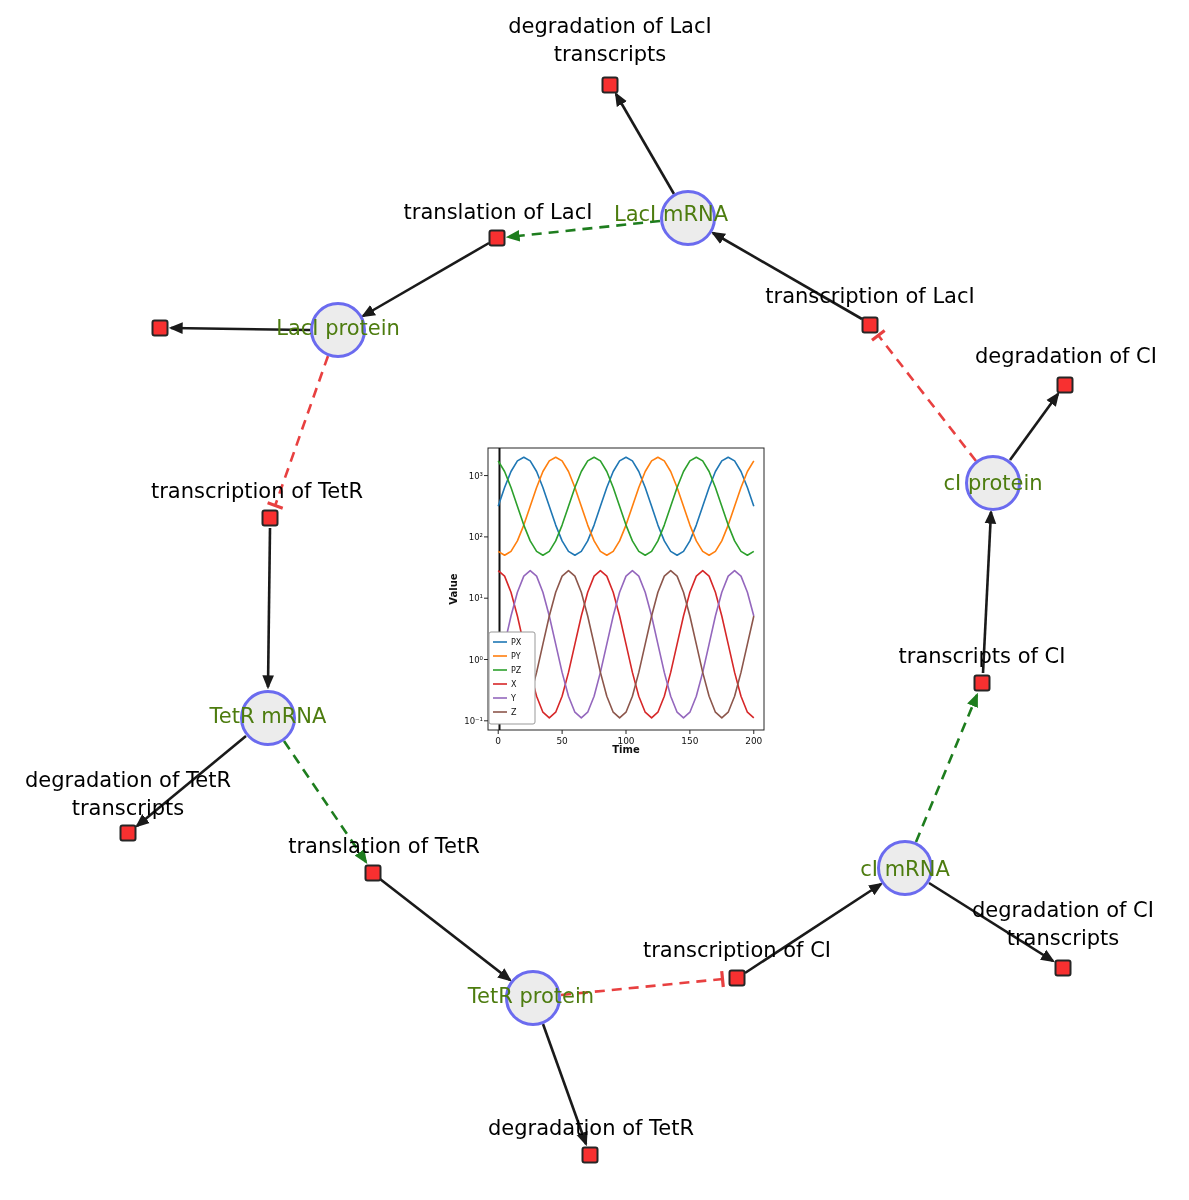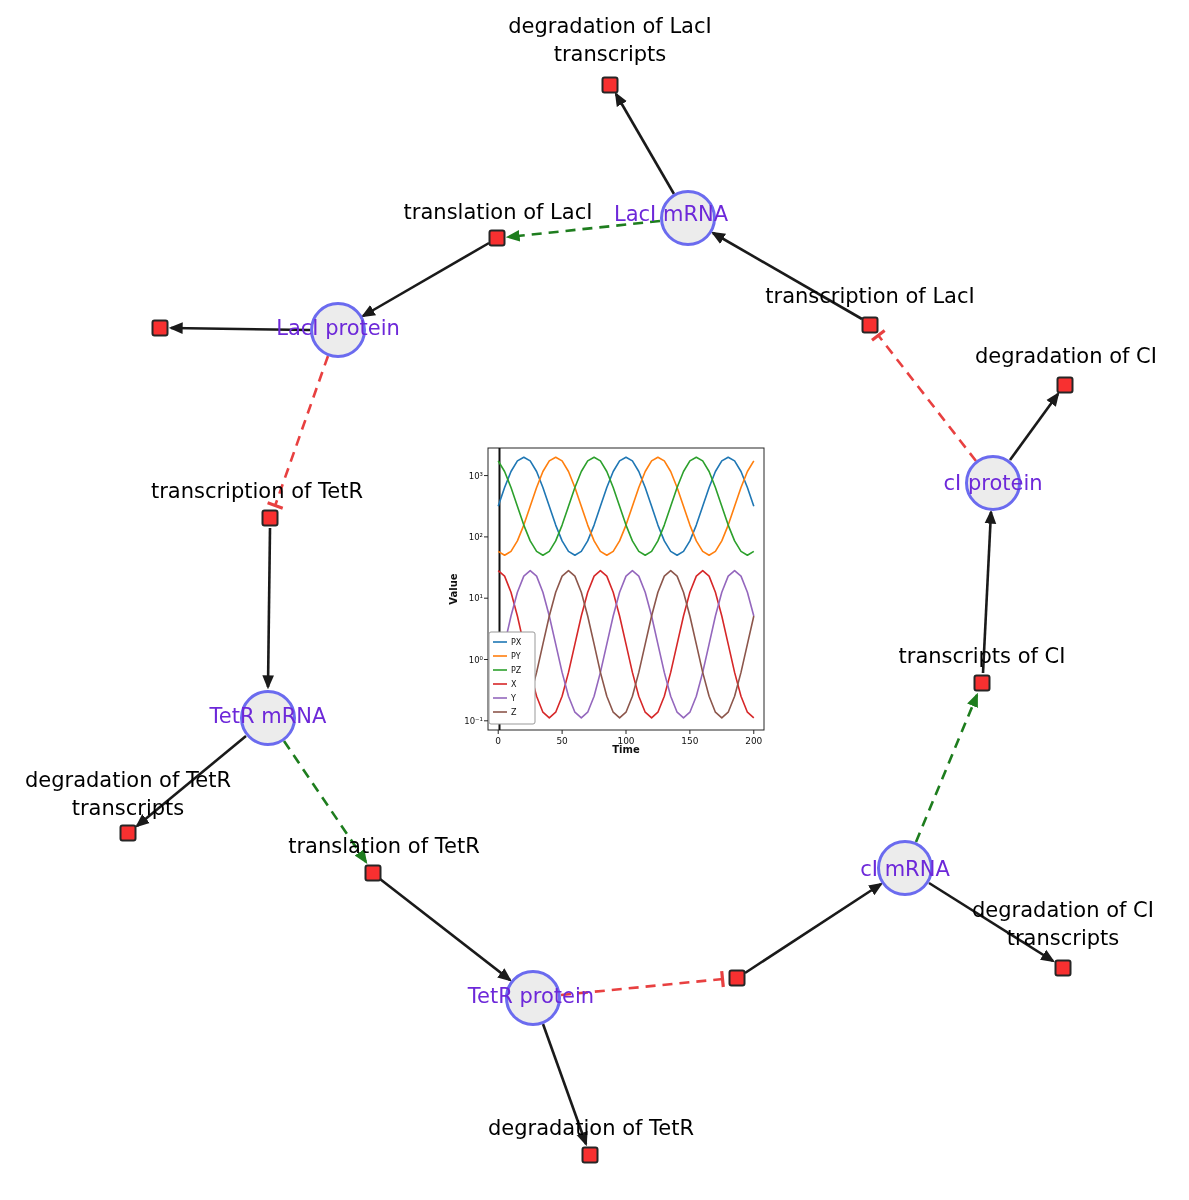--- a/index.html
+++ b/index.html
@@ -13,21 +13,21 @@
     background:#ececec; border:3px solid #6b6bef;
     transform:translate(-50%,-50%); box-sizing:border-box; z-index:3;
   }
   .node-square {
     position:absolute; width:17px; height:17px;
     background:#f83030; border:2px solid #262626; border-radius:3px;
     transform:translate(-50%,-50%); box-sizing:border-box; z-index:3;
   }
   .species-label {
     position:absolute; transform:translate(-50%,-50%);
-    font-size:21px; color:#6d28d9; white-space:nowrap; z-index:4;
+    font-size:21px; color:#4d7c0f; white-space:nowrap; z-index:4;
   }
   .reaction-label {
     position:absolute; transform:translate(-50%,-50%);
     font-size:21px; font-weight:normal; color:#000; text-align:center;
     line-height:1.32; white-space:nowrap; z-index:4;
   }
   .reaction-label.wrap { white-space:normal; }
   .chart-box { position:absolute; left:448px; top:438px; z-index:5; }
 </style>
 </head>
@@ -96,20 +96,21 @@
   <div class="node-square" style="left:590px;top:1155px"></div>
 
   <div class="reaction-label wrap" style="left:610px;top:41px;width:280px">degradation of LacI transcripts</div>
   <div class="reaction-label" style="left:498px;top:213px">translation of LacI</div>
   <div class="reaction-label" style="left:870px;top:297px">transcription of LacI</div>
   <div class="reaction-label" style="left:1066px;top:357px">degradation of CI</div>
   <div class="reaction-label" style="left:257px;top:492px">transcription of TetR</div>
   <div class="reaction-label" style="left:982px;top:657px">transcripts of CI</div>
   <div class="reaction-label wrap" style="left:128px;top:795px;width:280px">degradation of TetR transcripts</div>
   <div class="reaction-label" style="left:384px;top:847px">translation of TetR</div>
+  <div class="reaction-label" style="left:737px;top:951px">transcription of CI</div>
   <div class="reaction-label wrap" style="left:1063px;top:925px;width:250px">degradation of CI transcripts</div>
   <div class="reaction-label" style="left:591px;top:1129px">degradation of TetR</div>
 
   <div class="chart-box">
     <svg id="inset-chart" width="330" height="320">
         <rect x="40" y="10" width="276" height="282" fill="none" stroke="#262626" stroke-width="1"></rect>
         <line x1="50.22222222222222" y1="292" x2="50.22222222222222" y2="296" stroke="#262626" stroke-width="1"></line>
         <text x="50.22222222222222" y="306" text-anchor="middle" font-size="9" fill="#111">0</text>
         <line x1="114.11111111111111" y1="292" x2="114.11111111111111" y2="296" stroke="#262626" stroke-width="1"></line>
         <text x="114.11111111111111" y="306" text-anchor="middle" font-size="9" fill="#111">50</text>

